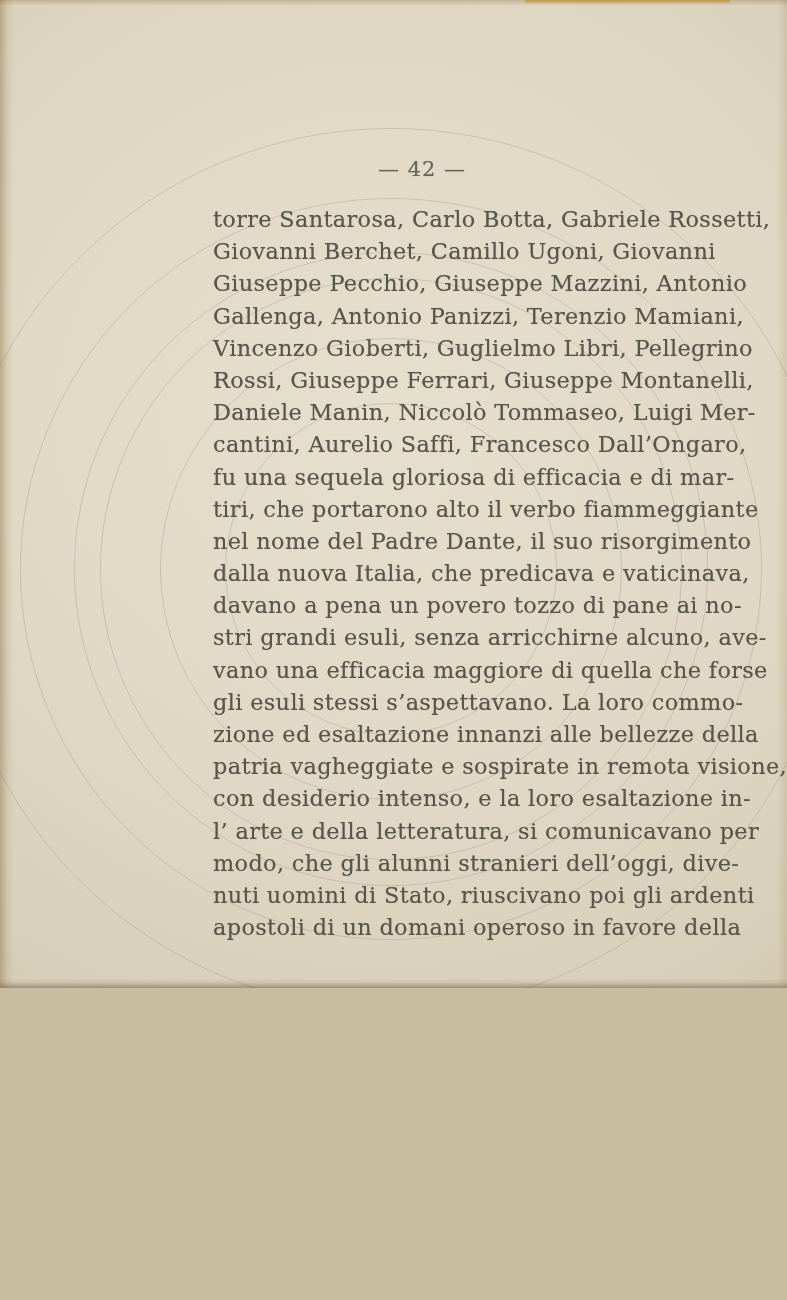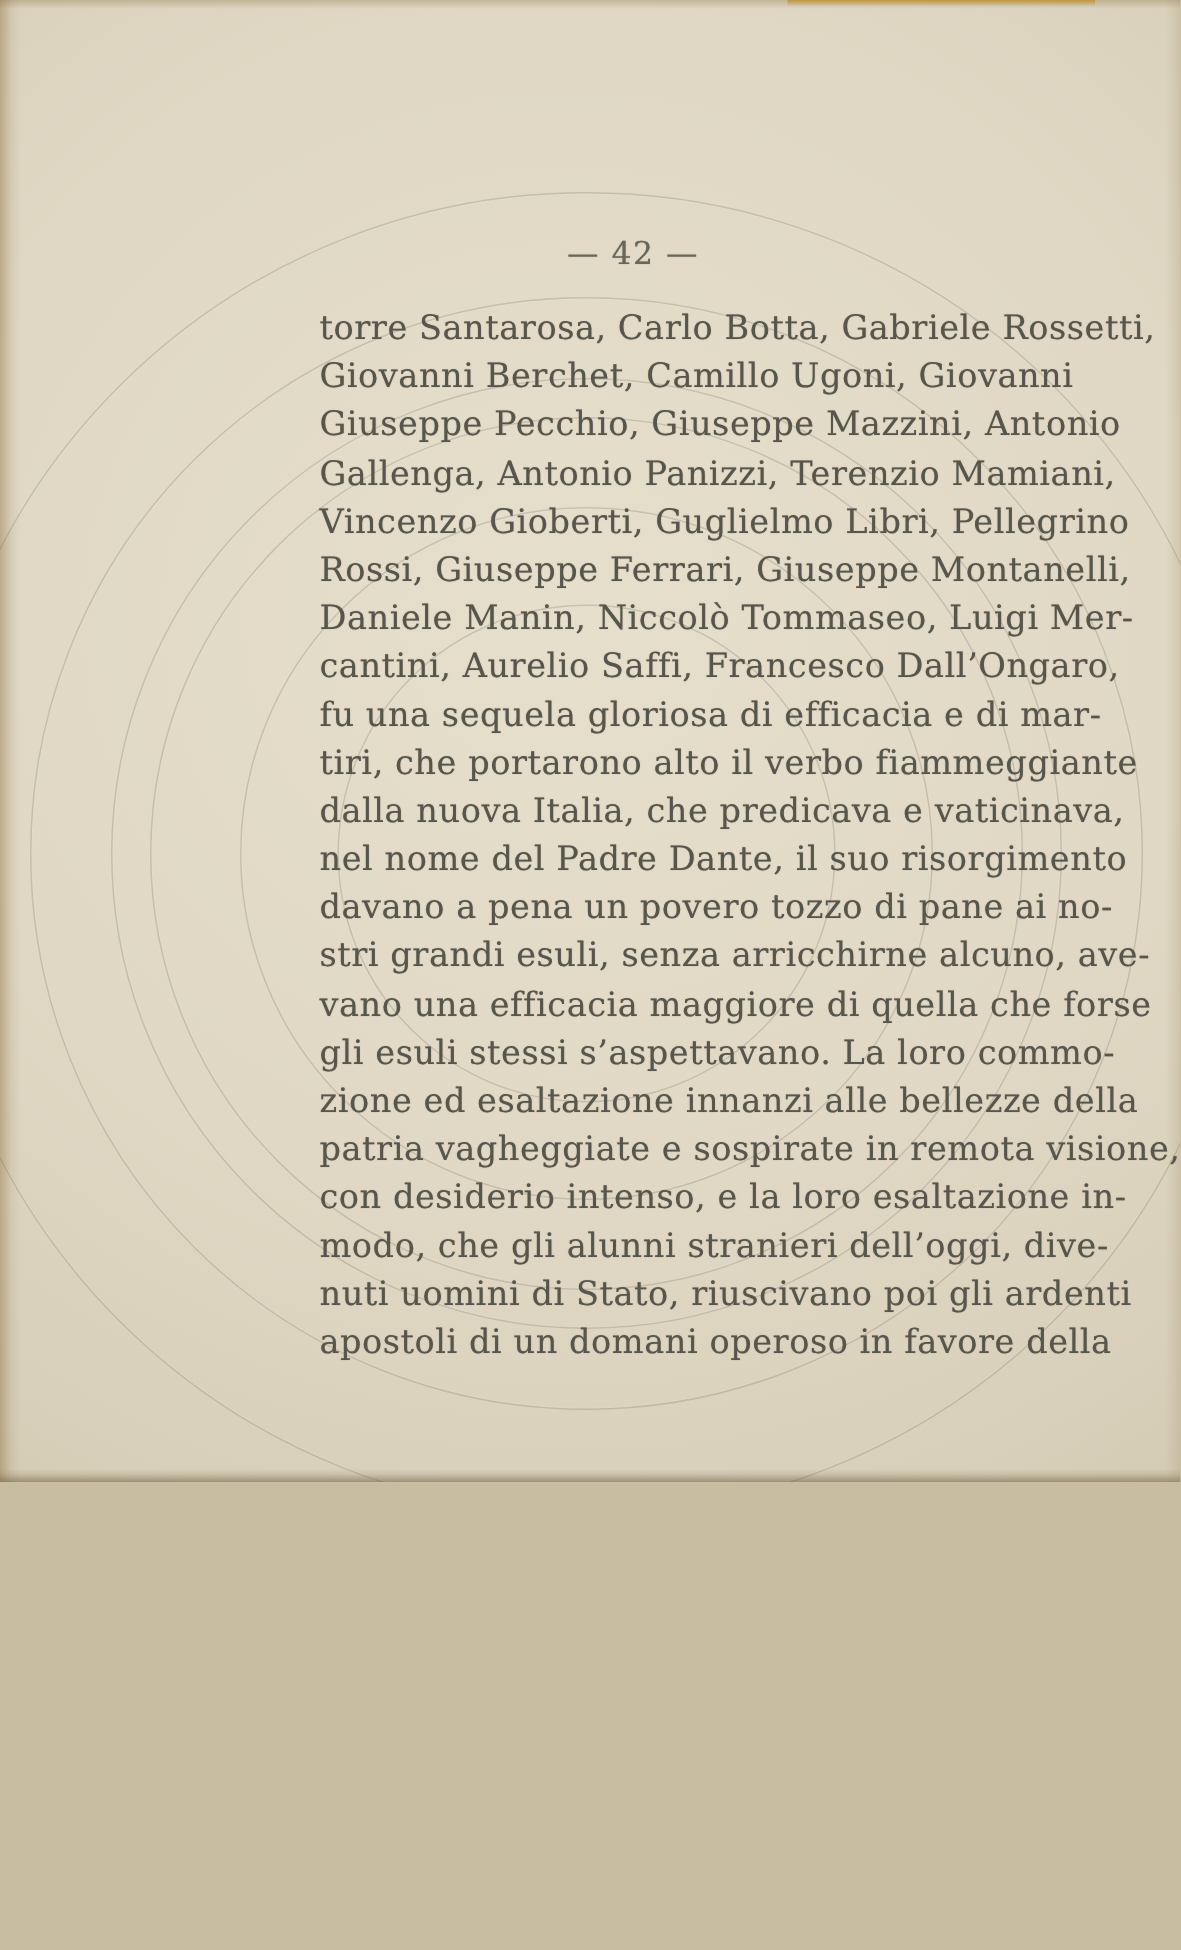--- a/index.html
+++ b/index.html
@@ -118,27 +118,28 @@
     <div class="line">torre Santarosa, Carlo Botta, Gabriele Rossetti,</div>
     <div class="line">Giovanni Berchet, Camillo Ugoni, Giovanni</div>
     <div class="line">Giuseppe Pecchio, Giuseppe Mazzini, Antonio</div>
     <div class="line">Gallenga, Antonio Panizzi, Terenzio Mamiani,</div>
     <div class="line">Vincenzo Gioberti, Guglielmo Libri, Pellegrino</div>
     <div class="line">Rossi, Giuseppe Ferrari, Giuseppe Montanelli,</div>
     <div class="line">Daniele Manin, Niccolò Tommaseo, Luigi Mer-</div>
     <div class="line">cantini, Aurelio Saffi, Francesco Dall’Ongaro,</div>
     <div class="line">fu una sequela gloriosa di efficacia e di mar-</div>
     <div class="line">tiri, che portarono alto il verbo fiammeggiante</div>
+    <div class="line">nel nome del Padre Dante, il suo risorgimento</div>
     <div class="line">dalla nuova Italia, che predicava e vaticinava,</div>
-    <div class="line">nel nome del Padre Dante, il suo risorgimento</div>
     <div class="line">davano a pena un povero tozzo di pane ai no-</div>
     <div class="line">stri grandi esuli, senza arricchirne alcuno, ave-</div>
     <div class="line">vano una efficacia maggiore di quella che forse</div>
     <div class="line">gli esuli stessi s’aspettavano. La loro commo-</div>
     <div class="line">zione ed esaltazione innanzi alle bellezze della</div>
     <div class="line">patria vagheggiate e sospirate in remota visione,</div>
     <div class="line">con desiderio intenso, e la loro esaltazione in-</div>
+    <div class="line">l’ arte e della letteratura, si comunicavano per</div>
     <div class="line">modo, che gli alunni stranieri dell’oggi, dive-</div>
     <div class="line">nuti uomini di Stato, riuscivano poi gli ardenti</div>
     <div class="line">apostoli di un domani operoso in favore della</div>
   </div>
 
 </div>
 
 </body></html>

